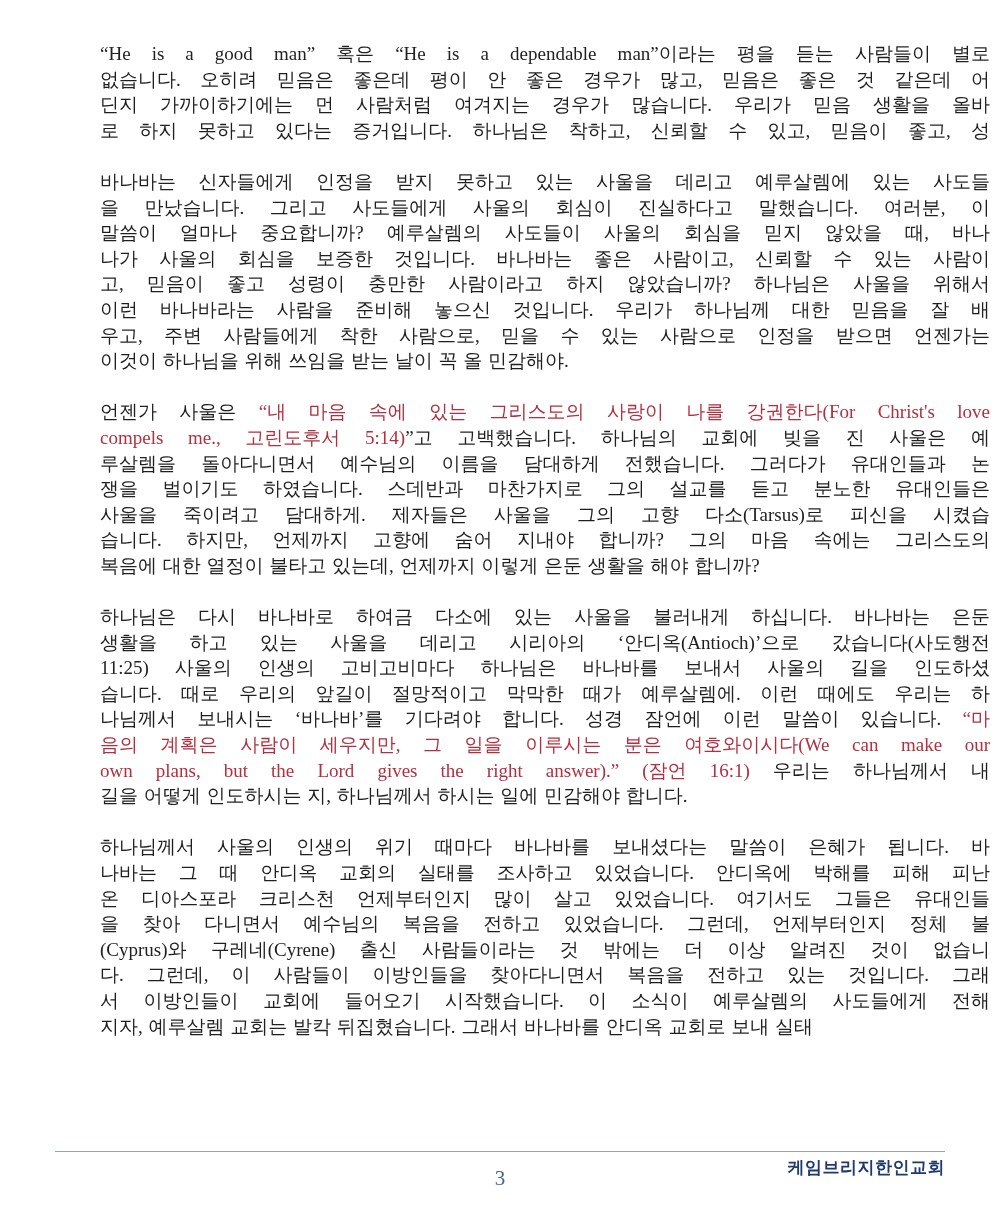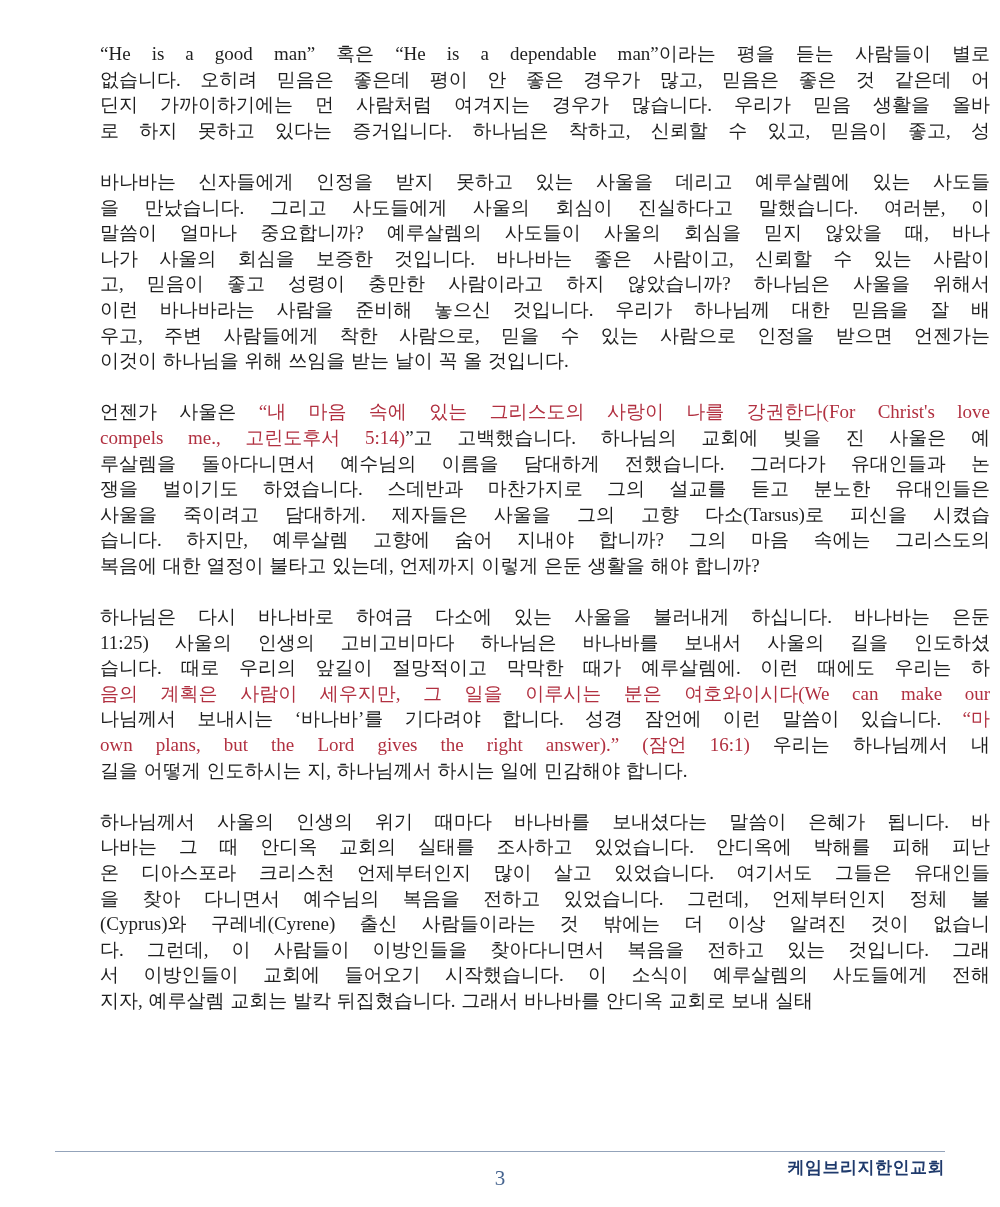--- a/index.html
+++ b/index.html
@@ -86,37 +86,38 @@
         <div class="line"><span>로 하지 못하고 있다는 증거입니다. 하나님은 착하고, 신뢰할 수 있고, 믿음이 좋고, 성</span></div>
       </div>
       <div class="paragraph">
         <div class="line"><span>바나바는 신자들에게 인정을 받지 못하고 있는 사울을 데리고 예루살렘에 있는 사도들</span></div>
         <div class="line"><span>을 만났습니다. 그리고 사도들에게 사울의 회심이 진실하다고 말했습니다. 여러분, 이</span></div>
         <div class="line"><span>말씀이 얼마나 중요합니까? 예루살렘의 사도들이 사울의 회심을 믿지 않았을 때, 바나</span></div>
         <div class="line"><span>나가 사울의 회심을 보증한 것입니다. 바나바는 좋은 사람이고, 신뢰할 수 있는 사람이</span></div>
         <div class="line"><span>고, 믿음이 좋고 성령이 충만한 사람이라고 하지 않았습니까? 하나님은 사울을 위해서</span></div>
         <div class="line"><span>이런 바나바라는 사람을 준비해 놓으신 것입니다. 우리가 하나님께 대한 믿음을 잘 배</span></div>
         <div class="line"><span>우고, 주변 사람들에게 착한 사람으로, 믿을 수 있는 사람으로 인정을 받으면 언젠가는</span></div>
-        <div class="line last"><span>이것이 하나님을 위해 쓰임을 받는 날이 꼭 올 것입니다.</span></div>
+        <div class="line last"><span>이것이 하나님을 위해 쓰임을 받는 날이 꼭 올 민감해야.</span></div>
       </div>
       <div class="paragraph">
         <div class="line"><span>언젠가 사울은 </span><span class="seg-red">“내 마음 속에 있는 그리스도의 사랑이 나를 강권한다(For Christ's love</span></div>
         <div class="line"><span class="seg-red">compels me., 고린도후서 5:14)</span><span>”고 고백했습니다. 하나님의 교회에 빚을 진 사울은 예</span></div>
         <div class="line"><span>루살렘을 돌아다니면서 예수님의 이름을 담대하게 전했습니다. 그러다가 유대인들과 논</span></div>
         <div class="line"><span>쟁을 벌이기도 하였습니다. 스데반과 마찬가지로 그의 설교를 듣고 분노한 유대인들은</span></div>
         <div class="line"><span>사울을 죽이려고 담대하게. 제자들은 사울을 그의 고향 다소(Tarsus)로 피신을 시켰습</span></div>
-        <div class="line"><span>습니다. 하지만, 예루살렘 고향에 숨어 지내야 합니까? 그의 마음 속에는 그리스도의</span></div>
+        <div class="line"><span>습니다. 하지만, 언제까지 고향에 숨어 지내야 합니까? 그의 마음 속에는 그리스도의</span></div>
         <div class="line last"><span>복음에 대한 열정이 불타고 있는데, 언제까지 이렇게 은둔 생활을 해야 합니까?</span></div>
       </div>
       <div class="paragraph">
         <div class="line"><span>하나님은 다시 바나바로 하여금 다소에 있는 사울을 불러내게 하십니다. 바나바는 은둔</span></div>
+        <div class="line"><span>생활을 하고 있는 사울을 데리고 시리아의 ‘안디옥(Antioch)’으로 갔습니다(사도행전</span></div>
         <div class="line"><span>11:25) 사울의 인생의 고비고비마다 하나님은 바나바를 보내서 사울의 길을 인도하셨</span></div>
         <div class="line"><span>습니다. 때로 우리의 앞길이 절망적이고 막막한 때가 예루살렘에. 이런 때에도 우리는 하</span></div>
+        <div class="line"><span>나님께서 보내시는 ‘바나바’를 기다려야 합니다. 성경 잠언에 이런 말씀이 있습니다. </span><span class="seg-red">“마</span></div>
         <div class="line"><span class="seg-red">음의 계획은 사람이 세우지만, 그 일을 이루시는 분은 여호와이시다(We can make our</span></div>
-        <div class="line"><span>나님께서 보내시는 ‘바나바’를 기다려야 합니다. 성경 잠언에 이런 말씀이 있습니다. </span><span class="seg-red">“마</span></div>
         <div class="line"><span class="seg-red">own plans, but the Lord gives the right answer).” (잠언 16:1)</span><span> 우리는 하나님께서 내</span></div>
         <div class="line last"><span>길을 어떻게 인도하시는 지, 하나님께서 하시는 일에 민감해야 합니다.</span></div>
       </div>
       <div class="paragraph">
         <div class="line"><span>하나님께서 사울의 인생의 위기 때마다 바나바를 보내셨다는 말씀이 은혜가 됩니다. 바</span></div>
         <div class="line"><span>나바는 그 때 안디옥 교회의 실태를 조사하고 있었습니다. 안디옥에 박해를 피해 피난</span></div>
         <div class="line"><span>온 디아스포라 크리스천 언제부터인지 많이 살고 있었습니다. 여기서도 그들은 유대인들</span></div>
         <div class="line"><span>을 찾아 다니면서 예수님의 복음을 전하고 있었습니다. 그런데, 언제부터인지 정체 불</span></div>
         <div class="line"><span>(Cyprus)와 구레네(Cyrene) 출신 사람들이라는 것 밖에는 더 이상 알려진 것이 없습니</span></div>
         <div class="line"><span>다. 그런데, 이 사람들이 이방인들을 찾아다니면서 복음을 전하고 있는 것입니다. 그래</span></div>

